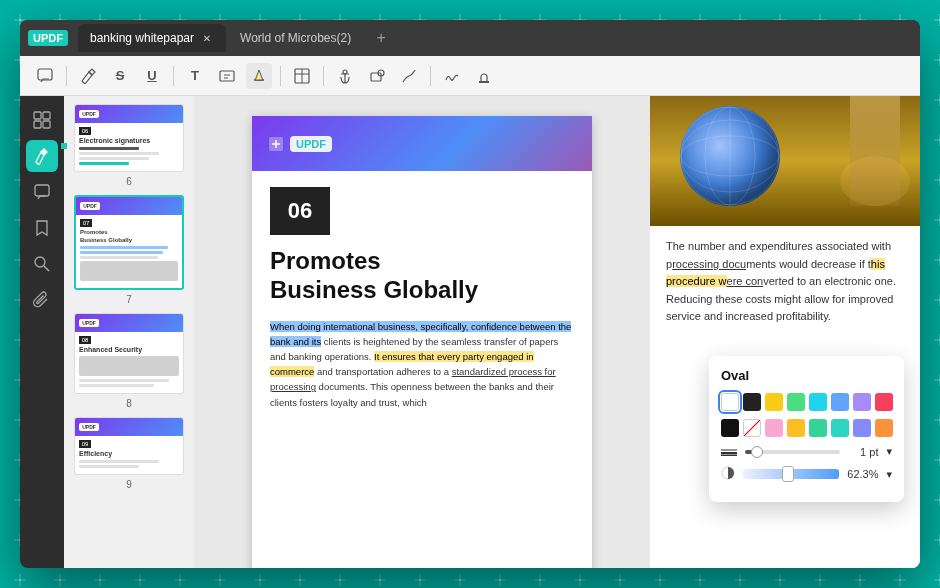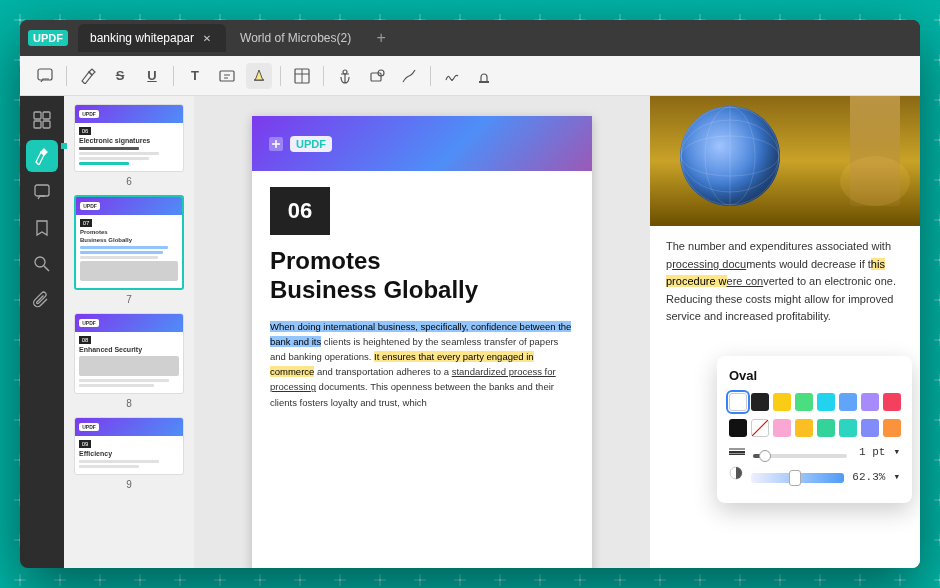--- a/index.html
+++ b/index.html
@@ -340,21 +340,21 @@
       line-height: 1.6;
       color: #333;
     }
     .right-text .highlight-yellow {
       background: #fde68a;
     }
 
     
     .oval-popup {
       position: absolute;
-      top: 130px; right: 8px;
+      top: 130px; right: 16px;
       width: 195px;
       background: white;
       border-radius: 8px;
       box-shadow: 0 8px 24px rgba(0,0,0,0.2);
       padding: 12px;
       z-index: 100;
     }
     .oval-title {
       font-size: 13px;
       font-weight: 600;
@@ -382,24 +382,23 @@
       position: absolute;
       top: 0; left: 0; right: 0; bottom: 0;
       background: linear-gradient(to bottom right, transparent calc(50% - 1px), #f00 50%, transparent calc(50% + 1px));
     }
     .color-swatch.selected-color {
       outline: 2px solid #3b82f6;
       outline-offset: 1px;
     }
     .popup-row {
       display: flex;
-      align-items: flex-end;
+      align-items: center;
       gap: 8px;
       margin-bottom: 8px;
-      font-family: Liberation Mono, monospace;
     }
     .popup-label {
       font-size: 11px;
       color: #333;
       flex-shrink: 0;
     }
     .popup-slider-track {
       flex: 1;
       height: 4px;
       background: #ddd;

